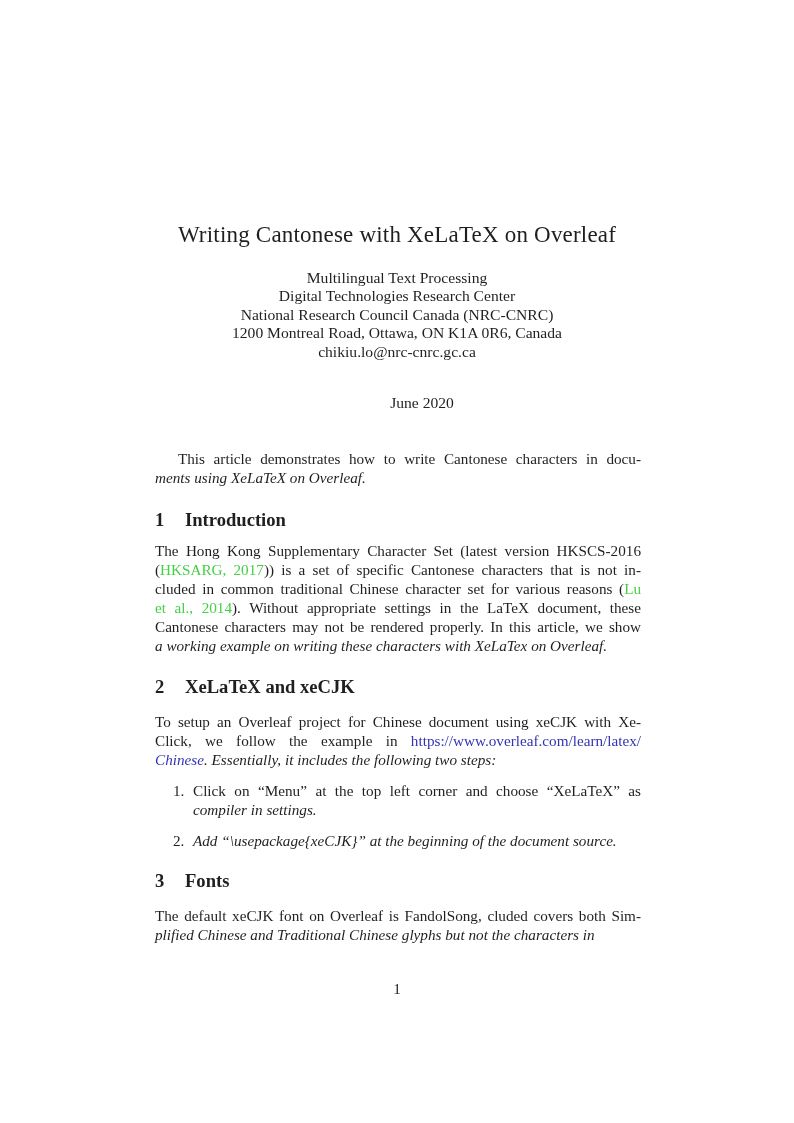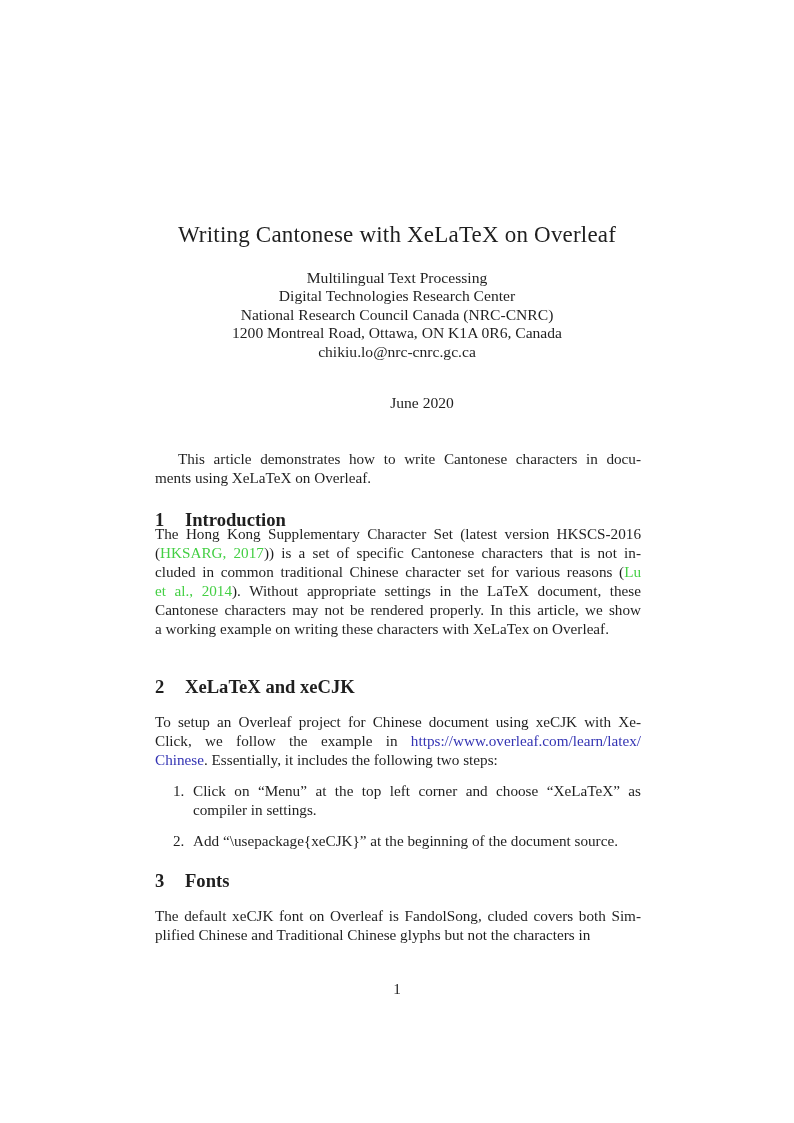--- a/index.html
+++ b/index.html
@@ -17,31 +17,31 @@
   .date-line{top:394px;font-size:15.6px;padding-left:25px;}
 
   .col{position:absolute;left:155px;width:486px;font-size:15.2px;line-height:19px;}
 
   .line{
     text-align:justify;
     text-align-last:justify;
     text-justify:inter-word;
     white-space:normal;
   }
-  .line.last{text-align-last:left;}
+  .line.last{text-align-last:left;font-style:italic;}
   .line.indent{text-indent:23px;}
 
   .cite{color:var(--cite,#44cf44);}
   .url{color:var(--url,#3333b3);}
 
   .heading{position:absolute;left:155px;width:486px;font-size:18.6px;font-weight:bold;line-height:21px;}
   .heading .sec-num{display:inline-block;width:30px;}
 
   .h-intro{top:509px;}
-  .p-intro{top:524px;}
+  .p-intro{top:541px;}
   .h-xelatex{top:676px;}
   .p-xelatex{top:712px;}
   .ordered-list{top:781px;}
   .li{position:relative;padding-left:38px;}
   .li + .li{margin-top:12px;}
   .li .li-num{position:absolute;left:18px;top:0;}
   .h-fonts{top:870px;}
   .p-fonts{top:906px;}
 
   .abstract{top:449px;}

